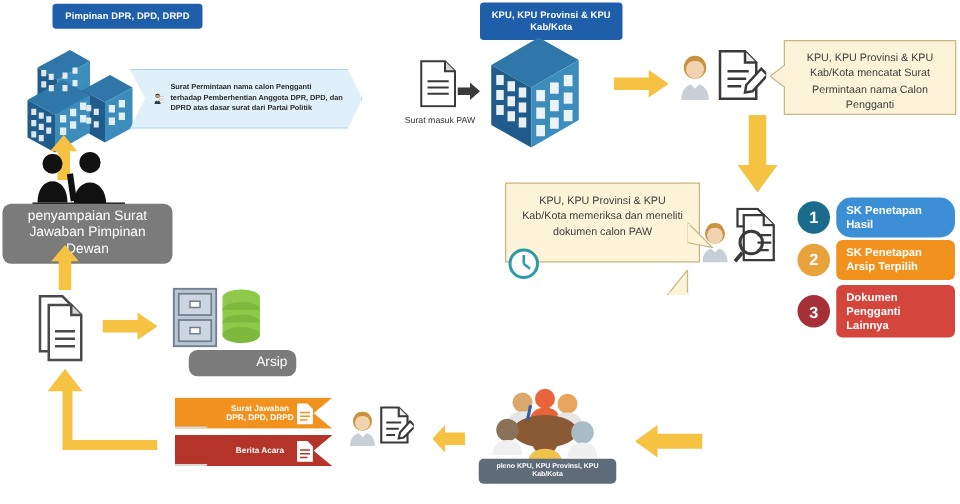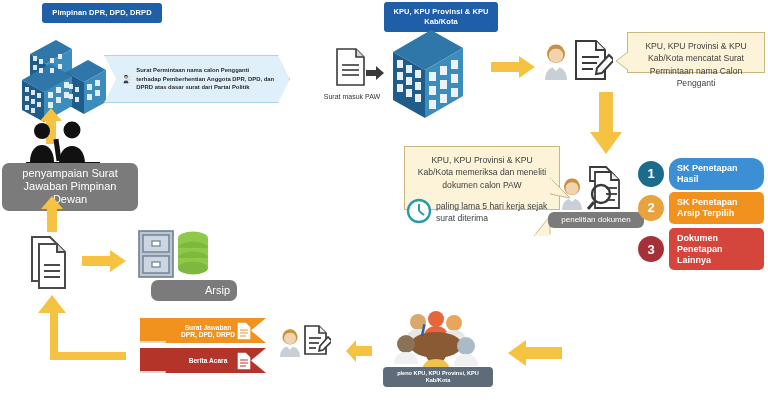--- a/index.html
+++ b/index.html
@@ -217,21 +217,21 @@
     <path d="M3 3h20l9 9v29H3Z" fill="#ffffff" stroke="#3A3A3A" stroke-width="2"></path>
     <path d="M23 3v9h9" fill="#EDEDED" stroke="#3A3A3A" stroke-width="2"></path>
     <g stroke="#3A3A3A" stroke-width="2">
       <line x1="9" y1="19" x2="26" y2="19"></line>
       <line x1="9" y1="25" x2="24" y2="25"></line>
       <line x1="9" y1="31" x2="20" y2="31"></line>
     </g>
     <path d="M24 30 36 17l5 5-12 13-6 1Z" fill="#ffffff" stroke="#3A3A3A" stroke-width="2"></path>
   </svg>
 
-  <div class="abs callout" style="left:627px;top:32px;width:138px;height:41px;">
+  <div class="abs callout" style="left:627px;top:32px;width:138px;height:60px;">
     <span>KPU, KPU Provinsi &amp; KPU Kab/Kota mencatat Surat Permintaan nama Calon Pengganti</span>
   </div>
   <svg class="abs" style="left:616px;top:52px;" width="12" height="18" viewBox="0 0 12 18">
     <polygon points="12,0 12,18 0,9" fill="#FCF3D9" stroke="#C9B783" stroke-width="1"></polygon>
     <rect x="11" y="1" width="2" height="16" fill="#FCF3D9"></rect>
   </svg>
 
   <svg class="abs arrow" style="left:590px;top:92px;" width="32" height="62" viewBox="0 0 32 62">
     <polygon class="ylw" points="9,0 23,0 23,40 32,40 16,62 0,40 9,40"></polygon>
   </svg>
@@ -242,23 +242,20 @@
   <svg class="abs" style="left:550px;top:178px;" width="22" height="22" viewBox="0 0 22 22">
     <polygon points="0,0 0,16 20,20" fill="#FCF3D9" stroke="#C9B783" stroke-width="1"></polygon>
     <rect x="0" y="1" width="2" height="14" fill="#FCF3D9"></rect>
   </svg>
 
   <svg class="abs" style="left:406px;top:198px;" width="26" height="26" viewBox="0 0 26 26">
     <circle cx="13" cy="13" r="11" fill="#ffffff" stroke="#2E9AA8" stroke-width="2.4"></circle>
     <line x1="13" y1="13" x2="13" y2="6" stroke="#2E9AA8" stroke-width="2"></line>
     <line x1="13" y1="13" x2="18" y2="17" stroke="#2E9AA8" stroke-width="2"></line>
   </svg>
-  <div class="abs" style="left:436px;top:200px;width:112px;font-size:8.6px;line-height:1.4;color:#404040;">
-    <span>paling lama 5 hari kerja sejak surat diterima</span>
-  </div>
 
   <svg class="abs" style="left:530px;top:216px;" width="22" height="20" viewBox="0 0 22 20">
     <polygon points="20,20 4,20 20,0" fill="#FCF3D9" stroke="#C9B783" stroke-width="1"></polygon>
     <rect x="5" y="18" width="16" height="2.5" fill="#FCF3D9"></rect>
   </svg>
 
   <svg class="abs" style="left:560px;top:176px;" width="24" height="34" viewBox="0 0 24 34">
     <circle cx="12" cy="11" r="8" fill="#C8923F"></circle>
     <circle cx="12" cy="12.4" r="6.4" fill="#F2D3B0"></circle>
     <path d="M12 2.4c4.5 0 6.8 2.7 6.6 6.3-1.4-2-4-2.7-6.6-2.7s-5.2.7-6.6 2.7C5.2 5.1 7.5 2.4 12 2.4Z" fill="#C8923F"></path>
@@ -270,35 +267,32 @@
     <path d="M11 6h16l8 8v28H11Z" fill="#ffffff" stroke="#3A3A3A" stroke-width="1.8"></path>
     <path d="M27 6v8h8" fill="#EDEDED" stroke="#3A3A3A" stroke-width="1.8"></path>
     <g stroke="#3A3A3A" stroke-width="1.8">
       <line x1="22" y1="22" x2="33" y2="22"></line>
       <line x1="22" y1="28" x2="33" y2="28"></line>
       <line x1="22" y1="34" x2="31" y2="34"></line>
     </g>
     <circle cx="17" cy="28" r="9" fill="none" stroke="#3A3A3A" stroke-width="2.4"></circle>
     <line x1="10" y1="36" x2="4" y2="43" stroke="#3A3A3A" stroke-width="3"></line>
   </svg>
-  <div class="abs grey-label sm" style="left:548px;top:212px;width:84px;">
-    <span>penelitian dokumen</span>
-  </div>
 
   <div class="abs num-row" style="left:638px;top:158px;width:126px;">
     <div class="num-circle" style="background:#1B6C8C;">1</div>
     <div class="num-bar" style="background:#3C8FD4;border-radius:12px;">SK Penetapan Hasil</div>
   </div>
   <div class="abs num-row" style="left:638px;top:192px;width:126px;">
     <div class="num-circle" style="background:#E8A33D;">2</div>
     <div class="num-bar" style="background:#F2921E;">SK Penetapan Arsip Terpilih</div>
   </div>
   <div class="abs num-row" style="left:638px;top:228px;width:126px;">
     <div class="num-circle" style="background:#A63038;">3</div>
-    <div class="num-bar" style="background:#D4453C;">Dokumen Penetapan Lainnya</div>
+    <div class="num-bar" style="background:#D4453C;">Dokumen Pengganti Lainnya</div>
   </div>
 
   <svg class="abs" style="left:392px;top:310px;" width="88" height="62" viewBox="0 0 88 62">
 
     <circle cx="26" cy="12" r="8" fill="#D9A86C"></circle>
       <path d="M14 30c0-7 5-11 12-11s12 4 12 11Z" fill="#E6E6E6"></path>
     <circle cx="44" cy="9" r="8" fill="#E8653C"></circle>
       <path d="M32 27c0-7 5-11 12-11s12 4 12 11Z" fill="#E8653C"></path>
     <circle cx="62" cy="13" r="8" fill="#E8A55C"></circle>
       <path d="M50 31c0-7 5-11 12-11s12 4 12 11Z" fill="#E6E6E6"></path>

